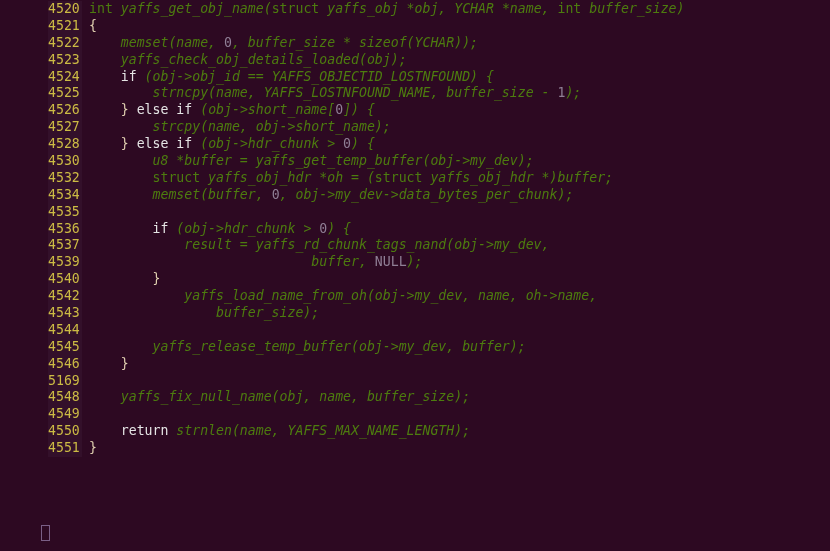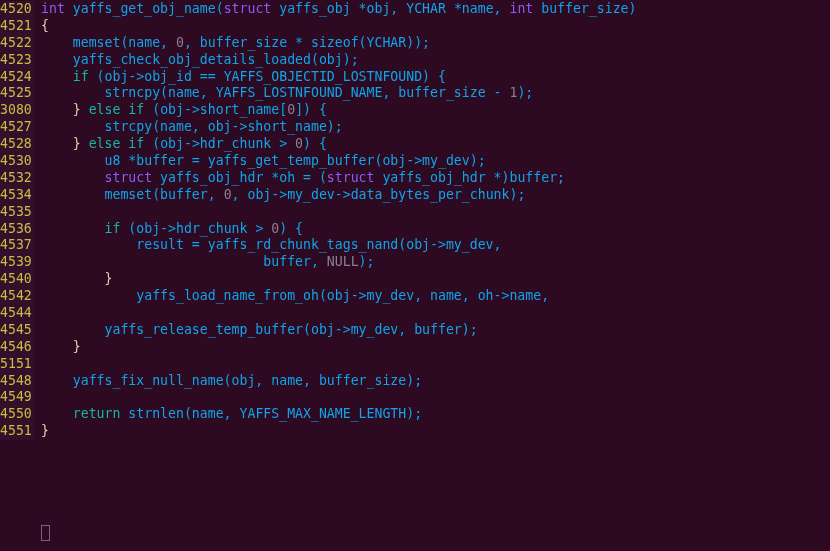--- a/index.html
+++ b/index.html
@@ -23,20 +23,21 @@
     position: absolute;
     inset: 0;
     display: block;
     padding-top: 1px;
   }
   .code-line {
     display: flex;
     align-items: flex-end;
     height: 16.9px;
     white-space: pre;
+    margin-left: 48px;
   }
   .gutter {
     width: 34px;
     min-width: 34px;
     text-align: right;
     padding-right: 4px;
     color: #ccbb44;
     background: #33102a;
     box-sizing: border-box;
     letter-spacing: 0px;
@@ -48,23 +49,23 @@
     background: #4a1c3c;
   }
   .code-text {
     flex: 1;
     padding-left: 6px;
     color: #f0f0f0;
     white-space: pre;
     overflow: hidden;
   }
   
-  .tok-kw      { color: #14b8a6; }   
-  .tok-type    { color: #8b5cf6; }   
-  .tok-id      { color: #0ea5e9; }   
+  .tok-kw      { color: #e5e5e5; }   
+  .tok-type    { color: #4d7c0f; }   
+  .tok-id      { color: #4d7c0f; font-style: italic; }   
   .tok-num     { color: #8f7f95; }
   .tok-var     { color: #e8d84a; }
   .tok-brace   { color: #e0d0b0; }
 
   .cursor-cell {
     position: absolute;
     width: 9px;
     height: 16px;
     border: 1px solid #7a5f86;
     box-sizing: border-box;
@@ -75,35 +76,36 @@
 <body>
 
 <div id="app">
   <div class="code-area" id="code-area">
       <div class="code-line"><div class="gutter">4520</div><div class="gutter-sep"></div><div class="code-text"><span class="tok-type">int</span><span class="tok-id"> yaffs_get_obj_name(</span><span class="tok-type">struct</span><span class="tok-id"> yaffs_obj *obj, YCHAR *name, </span><span class="tok-type">int</span><span class="tok-id"> buffer_size)</span></div></div>
       <div class="code-line"><div class="gutter">4521</div><div class="gutter-sep"></div><div class="code-text"><span class="tok-brace">{</span></div></div>
       <div class="code-line"><div class="gutter">4522</div><div class="gutter-sep"></div><div class="code-text"><span class="tok-id">    memset(name, </span><span class="tok-num">0</span><span class="tok-id">, buffer_size * sizeof(YCHAR));</span></div></div>
       <div class="code-line"><div class="gutter">4523</div><div class="gutter-sep"></div><div class="code-text"><span class="tok-id">    yaffs_check_obj_details_loaded(obj);</span></div></div>
       <div class="code-line"><div class="gutter">4524</div><div class="gutter-sep"></div><div class="code-text"><span class="tok-id">    </span><span class="tok-kw">if</span><span class="tok-id"> (obj-&gt;obj_id == YAFFS_OBJECTID_LOSTNFOUND) {</span></div></div>
       <div class="code-line"><div class="gutter">4525</div><div class="gutter-sep"></div><div class="code-text"><span class="tok-id">        strncpy(name, YAFFS_LOSTNFOUND_NAME, buffer_size - </span><span class="tok-num">1</span><span class="tok-id">);</span></div></div>
-      <div class="code-line"><div class="gutter">3080</div><div class="gutter-sep"></div><div class="code-text"><span class="tok-brace">    } </span><span class="tok-kw">else</span><span class="tok-id"> </span><span class="tok-kw">if</span><span class="tok-id"> (obj-&gt;short_name[</span><span class="tok-num">0</span><span class="tok-id">]) {</span></div></div>
+      <div class="code-line"><div class="gutter">4526</div><div class="gutter-sep"></div><div class="code-text"><span class="tok-brace">    } </span><span class="tok-kw">else</span><span class="tok-id"> </span><span class="tok-kw">if</span><span class="tok-id"> (obj-&gt;short_name[</span><span class="tok-num">0</span><span class="tok-id">]) {</span></div></div>
       <div class="code-line"><div class="gutter">4527</div><div class="gutter-sep"></div><div class="code-text"><span class="tok-id">        strcpy(name, obj-&gt;short_name);</span></div></div>
       <div class="code-line"><div class="gutter">4528</div><div class="gutter-sep"></div><div class="code-text"><span class="tok-brace">    } </span><span class="tok-kw">else</span><span class="tok-id"> </span><span class="tok-kw">if</span><span class="tok-id"> (obj-&gt;hdr_chunk &gt; </span><span class="tok-num">0</span><span class="tok-id">) {</span></div></div>
       <div class="code-line"><div class="gutter">4530</div><div class="gutter-sep"></div><div class="code-text"><span class="tok-id">        u8 *buffer = yaffs_get_temp_buffer(obj-&gt;my_dev);</span></div></div>
       <div class="code-line"><div class="gutter">4532</div><div class="gutter-sep"></div><div class="code-text"><span class="tok-id">        </span><span class="tok-type">struct</span><span class="tok-id"> yaffs_obj_hdr *oh = (</span><span class="tok-type">struct</span><span class="tok-id"> yaffs_obj_hdr *)buffer;</span></div></div>
       <div class="code-line"><div class="gutter">4534</div><div class="gutter-sep"></div><div class="code-text"><span class="tok-id">        memset(buffer, </span><span class="tok-num">0</span><span class="tok-id">, obj-&gt;my_dev-&gt;data_bytes_per_chunk);</span></div></div>
       <div class="code-line"><div class="gutter">4535</div><div class="gutter-sep"></div><div class="code-text">&nbsp;</div></div>
       <div class="code-line"><div class="gutter">4536</div><div class="gutter-sep"></div><div class="code-text"><span class="tok-id">        </span><span class="tok-kw">if</span><span class="tok-id"> (obj-&gt;hdr_chunk &gt; </span><span class="tok-num">0</span><span class="tok-id">) {</span></div></div>
       <div class="code-line"><div class="gutter">4537</div><div class="gutter-sep"></div><div class="code-text"><span class="tok-id">            result = yaffs_rd_chunk_tags_nand(obj-&gt;my_dev,</span></div></div>
       <div class="code-line"><div class="gutter">4539</div><div class="gutter-sep"></div><div class="code-text"><span class="tok-id">                            buffer, </span><span class="tok-num">NULL</span><span class="tok-id">);</span></div></div>
       <div class="code-line"><div class="gutter">4540</div><div class="gutter-sep"></div><div class="code-text"><span class="tok-brace">        }</span></div></div>
       <div class="code-line"><div class="gutter">4542</div><div class="gutter-sep"></div><div class="code-text"><span class="tok-id">            yaffs_load_name_from_oh(obj-&gt;my_dev, name, oh-&gt;name,</span></div></div>
+      <div class="code-line"><div class="gutter">4543</div><div class="gutter-sep"></div><div class="code-text"><span class="tok-id">                buffer_size);</span></div></div>
       <div class="code-line"><div class="gutter">4544</div><div class="gutter-sep"></div><div class="code-text">&nbsp;</div></div>
       <div class="code-line"><div class="gutter">4545</div><div class="gutter-sep"></div><div class="code-text"><span class="tok-id">        yaffs_release_temp_buffer(obj-&gt;my_dev, buffer);</span></div></div>
       <div class="code-line"><div class="gutter">4546</div><div class="gutter-sep"></div><div class="code-text"><span class="tok-brace">    }</span></div></div>
-      <div class="code-line"><div class="gutter">5151</div><div class="gutter-sep"></div><div class="code-text">&nbsp;</div></div>
+      <div class="code-line"><div class="gutter">5169</div><div class="gutter-sep"></div><div class="code-text">&nbsp;</div></div>
       <div class="code-line"><div class="gutter">4548</div><div class="gutter-sep"></div><div class="code-text"><span class="tok-id">    yaffs_fix_null_name(obj, name, buffer_size);</span></div></div>
       <div class="code-line"><div class="gutter">4549</div><div class="gutter-sep"></div><div class="code-text">&nbsp;</div></div>
       <div class="code-line"><div class="gutter">4550</div><div class="gutter-sep"></div><div class="code-text"><span class="tok-id">    </span><span class="tok-kw">return</span><span class="tok-id"> strnlen(name, YAFFS_MAX_NAME_LENGTH);</span></div></div>
       <div class="code-line"><div class="gutter">4551</div><div class="gutter-sep"></div><div class="code-text"><span class="tok-brace">}</span></div></div>
     </div>
   <div class="cursor-cell" id="text-cursor" style="top: 524.9px; left: 41px;"></div>
 </div>
 
 </body></html>

